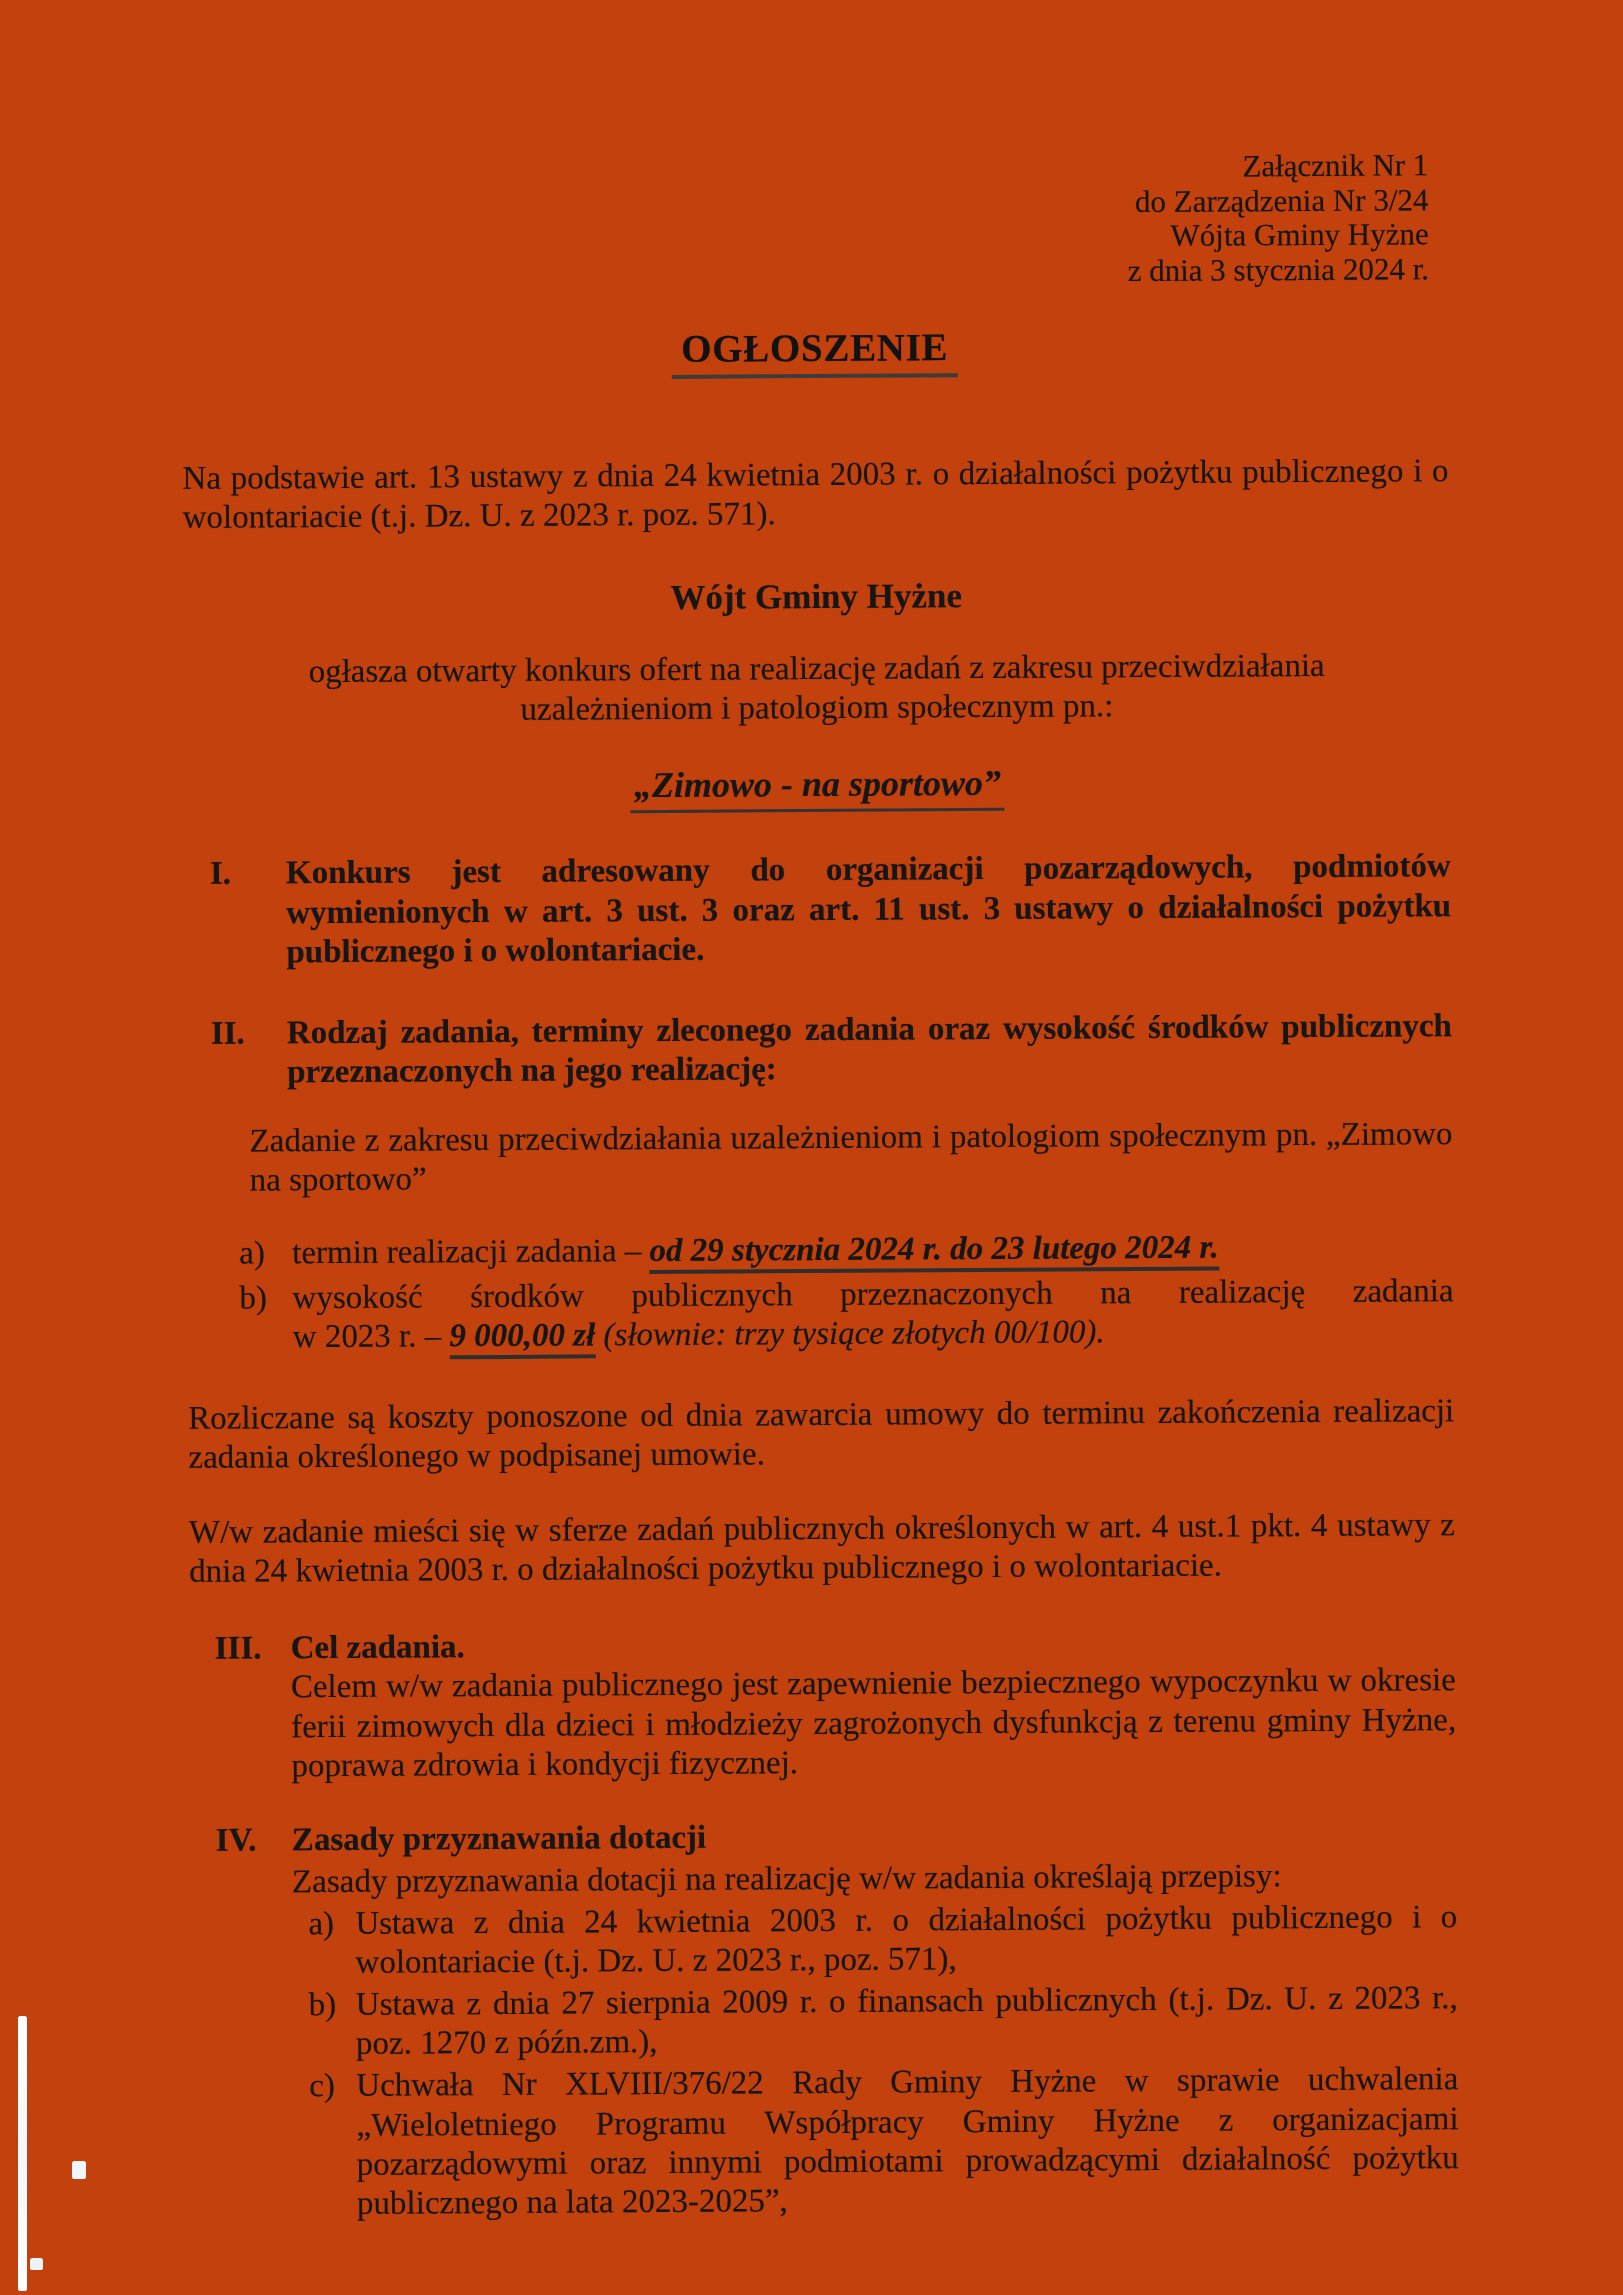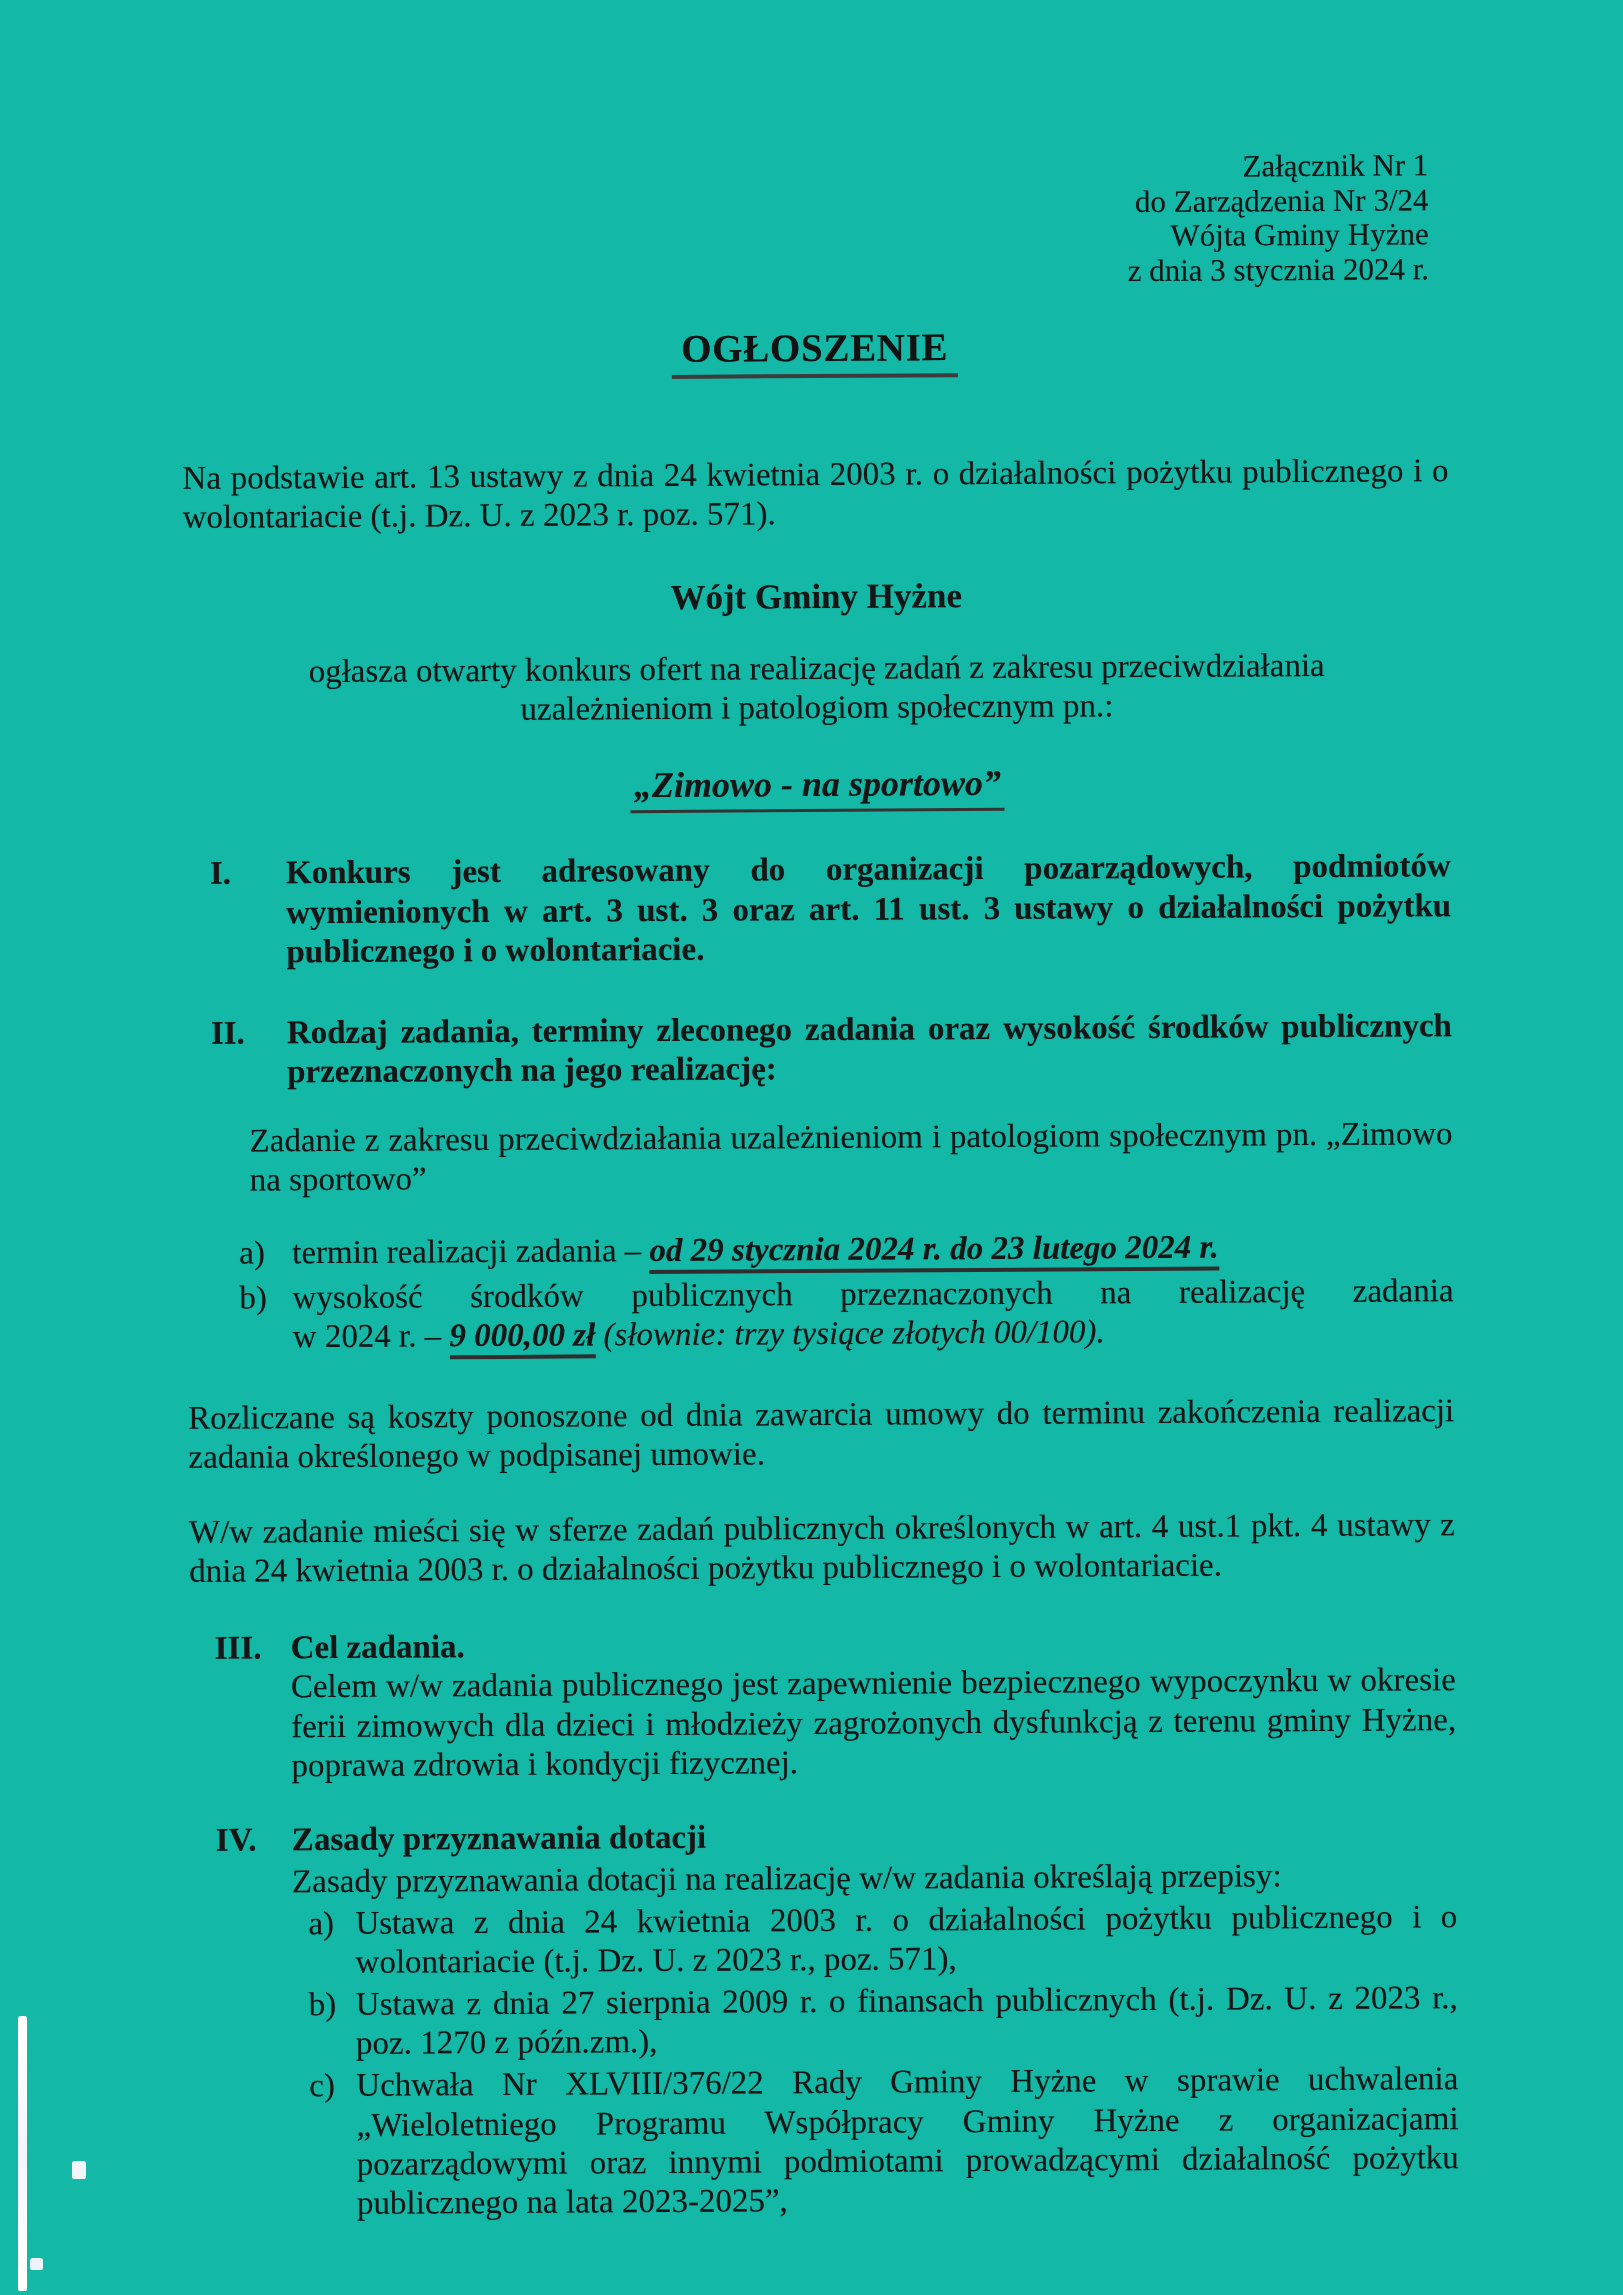--- a/index.html
+++ b/index.html
@@ -1,20 +1,20 @@
 <!DOCTYPE html>
 <html style="font-size:10.5px"><head>
 <meta charset="utf-8">
 <style>
   html, body { margin: 0; padding: 0; background: #ffffff; }
   .page {
     position: relative;
     width: 1623px;
     height: 2295px;
-    background: #14b8a6;
+    background: #c2410c;
     overflow: hidden;
     font-family: "Liberation Serif", "DejaVu Serif", serif;
     color: #161616;
   }
   .content {
     position: absolute;
     left: 185px;
     top: 0;
     width: 1266px;
     transform: rotate(-0.35deg);
@@ -137,21 +137,21 @@
     <div class="sec2-task">Zadanie z zakresu przeciwdziałania uzależnieniom i patologiom społecznym pn. „Zimowo na sportowo”</div>
 
     <div class="ii-items">
       <div class="ii-item">
         <span class="marker">a)</span>
         <span>termin realizacji zadania – </span><span class="u-bi">od 29 stycznia 2024 r. do 23 lutego 2024 r.</span>
       </div>
       <div class="ii-item">
         <span class="marker">b)</span>
         <div class="stretch">wysokość środków publicznych przeznaczonych na realizację zadania</div>
-        <div><span>w 2024 r. – </span><span class="u-bi">9 000,00 zł</span><span class="italic"> (słownie: trzy tysiące złotych 00/100).</span></div>
+        <div><span>w 2023 r. – </span><span class="u-bi">9 000,00 zł</span><span class="italic"> (słownie: trzy tysiące złotych 00/100).</span></div>
       </div>
     </div>
 
     <div class="plain-p" style="margin-top:42px;">Rozliczane są koszty ponoszone od dnia zawarcia umowy do terminu zakończenia realizacji zadania określonego w podpisanej umowie.</div>
 
     <div class="plain-p" style="margin-top:35px;">W/w zadanie mieści się w sferze zadań publicznych określonych w art. 4 ust.1 pkt. 4 ustawy z dnia 24 kwietnia 2003 r. o działalności pożytku publicznego i o wolontariacie.</div>
 
     <div class="section">
       <span class="num">III.</span>
       <div class="bold">Cel zadania.</div>

